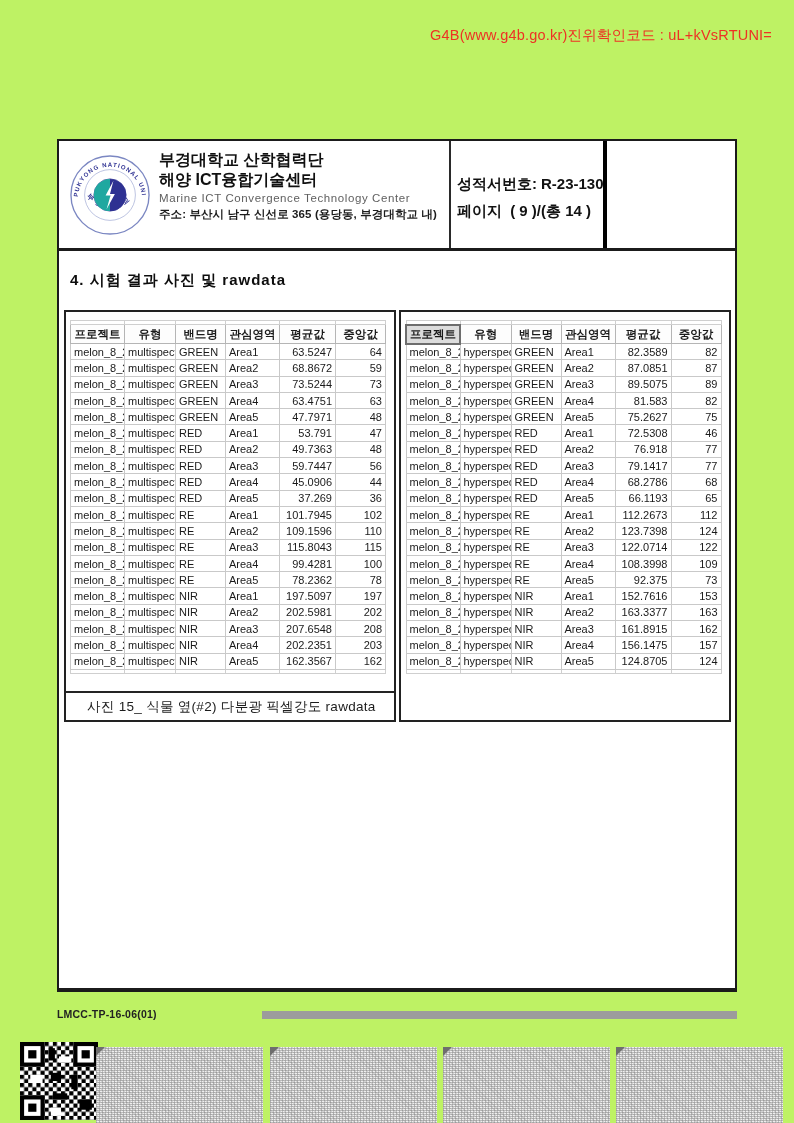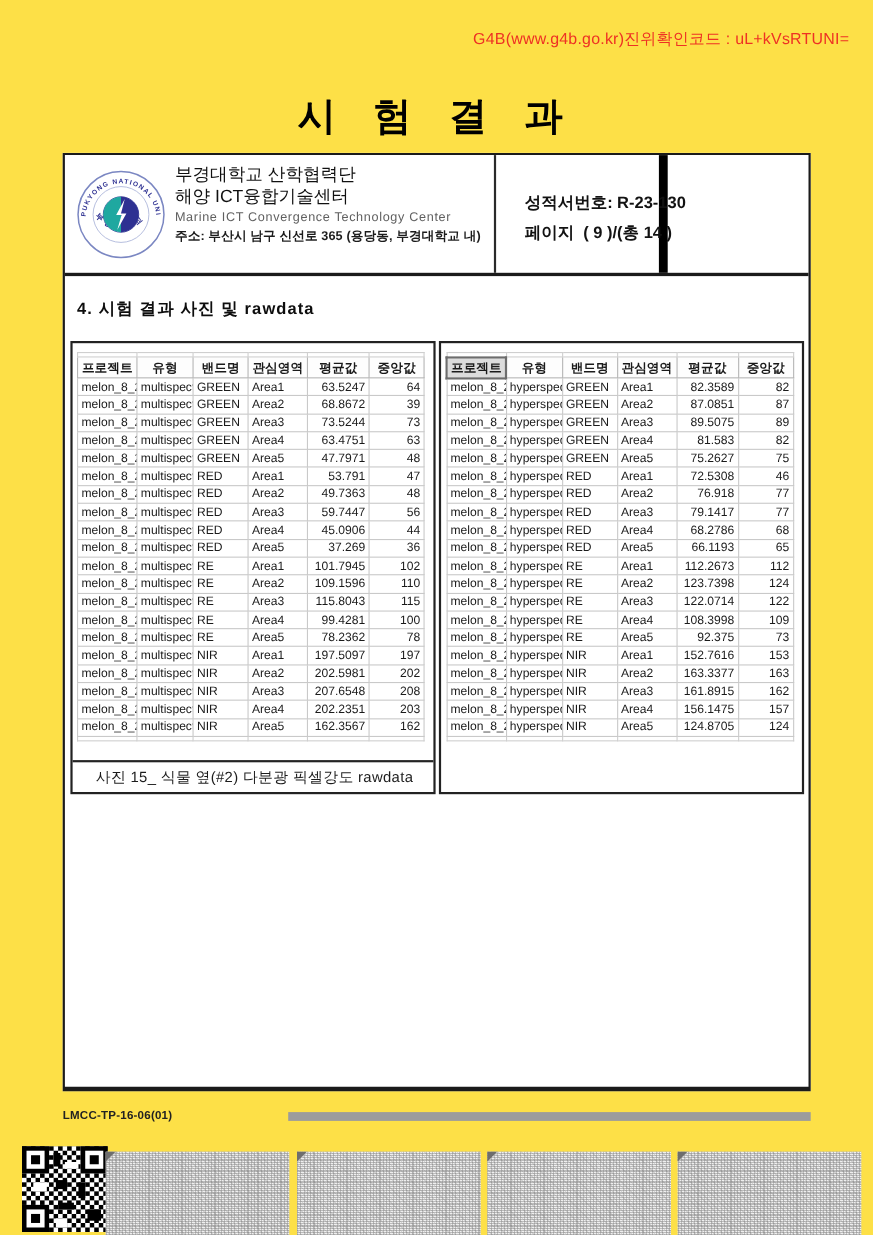--- a/index.html
+++ b/index.html
@@ -1,37 +1,37 @@
 <!DOCTYPE html>
 <html><head>
 <meta charset="utf-8">
 <style>
   * { margin:0; padding:0; box-sizing:border-box; }
   html,body { background:#ffffff; }
   .page {
-    position:relative; width:794px; height:1123px; background:#fde047;
+    position:relative; width:794px; height:1123px; background:#bef264;
     font-family:"Liberation Sans","DejaVu Sans",sans-serif; color:#111;
     overflow:hidden; margin:0 auto;
   }
   
   .gcode { position:absolute; top:26px; right:22px; font-size:14.5px; color:#ee3124; letter-spacing:.2px; }
   
   .doc-title { position:absolute; top:82px; left:0; right:0; text-align:center;
     font-size:35px; font-weight:bold; letter-spacing:12px; color:#000; }
   
   .outer { position:absolute; left:57px; top:139px; width:680px; height:853px;
     border:2px solid #1b1b1b; border-bottom-width:4px; background:#fff; }
   
   .hdr { display:flex; height:110px; border-bottom:3px solid #1b1b1b; }
   .hdr-left { width:392px; border-right:2px solid #2a2a2a; position:relative; }
-  .hdr-mid  { width:156px; border-right:8px solid #000000; padding:34px 0 0 26px; }
+  .hdr-mid  { width:156px; border-right:4px solid #000000; padding:34px 0 0 6px; }
   .hdr-right{ flex:1; }
   .logo { position:absolute; left:10px; top:13px; width:82px; height:82px; }
   .orgblock { position:absolute; left:100px; top:9px; width:288px; }
-  .org1,.org2 { font-size:16px; font-weight:normal; color:#101010; line-height:1.25; }
+  .org1,.org2 { font-size:16px; font-weight:bold; color:#101010; line-height:1.25; }
   .orgen { font-size:11.5px; color:#5f5f5f; letter-spacing:.6px; margin-top:2px; }
   .orgaddr,.orgtel { font-size:11.5px; font-weight:bold; color:#1c1c1c; margin-top:3px; letter-spacing:.1px; }
   .repline { font-size:15px; font-weight:bold; color:#121212; margin-bottom:8px; white-space:nowrap; }
   .repline .lbl { margin-right:4px; }
   
   .sec-title { margin:20px 0 0 11px; font-size:15px; font-weight:bold; letter-spacing:1px; color:#0d0d0d; }
   
   .tables-row { position:absolute; left:5px; right:4px; top:169px; display:flex; gap:3px; }
   .tbox { flex:1; border:2px solid #222; height:412px; position:relative; background:#fff; }
   table.xl { margin:8px 0 0 4px; border-collapse:collapse; table-layout:fixed; width:315px; font-size:11px; color:#1a1a1a; }
@@ -63,21 +63,20 @@
     border-top:9px solid #6e6e6e; border-right:9px solid transparent; }
   .s1{left:96px;} .s2{left:270px;} .s3{left:443px;} .s4{left:616px;}
 </style>
 </head>
 <body>
 
 <div class="page">
 
   <div class="gcode">G4B(www.g4b.go.kr)진위확인코드 : uL+kVsRTUNI=</div>
 
-  <div class="doc-title">시 험 결 과</div>
 
   <div class="outer">
 
     <div class="hdr">
       <div class="hdr-left">
         <svg class="logo" viewBox="0 0 84 84">
           <circle cx="42" cy="42" r="40" fill="#ffffff" stroke="#7b87c2" stroke-width="1.4"></circle>
           <circle cx="42" cy="42" r="26" fill="none" stroke="#aab3d8" stroke-width="0.8"></circle>
           <defs>
             <path id="arcTop" d="M 9 46 A 33 33 0 0 1 75 46"></path>
@@ -144,21 +143,21 @@
                 <td>Area1</td>
                 <td class="num">63.5247</td>
                 <td class="num">64</td>
               </tr>
               <tr>
                 <td>melon_8_2</td>
                 <td>multispect</td>
                 <td>GREEN</td>
                 <td>Area2</td>
                 <td class="num">68.8672</td>
-                <td class="num">39</td>
+                <td class="num">59</td>
               </tr>
               <tr>
                 <td>melon_8_2</td>
                 <td>multispect</td>
                 <td>GREEN</td>
                 <td>Area3</td>
                 <td class="num">73.5244</td>
                 <td class="num">73</td>
               </tr>
               <tr>

